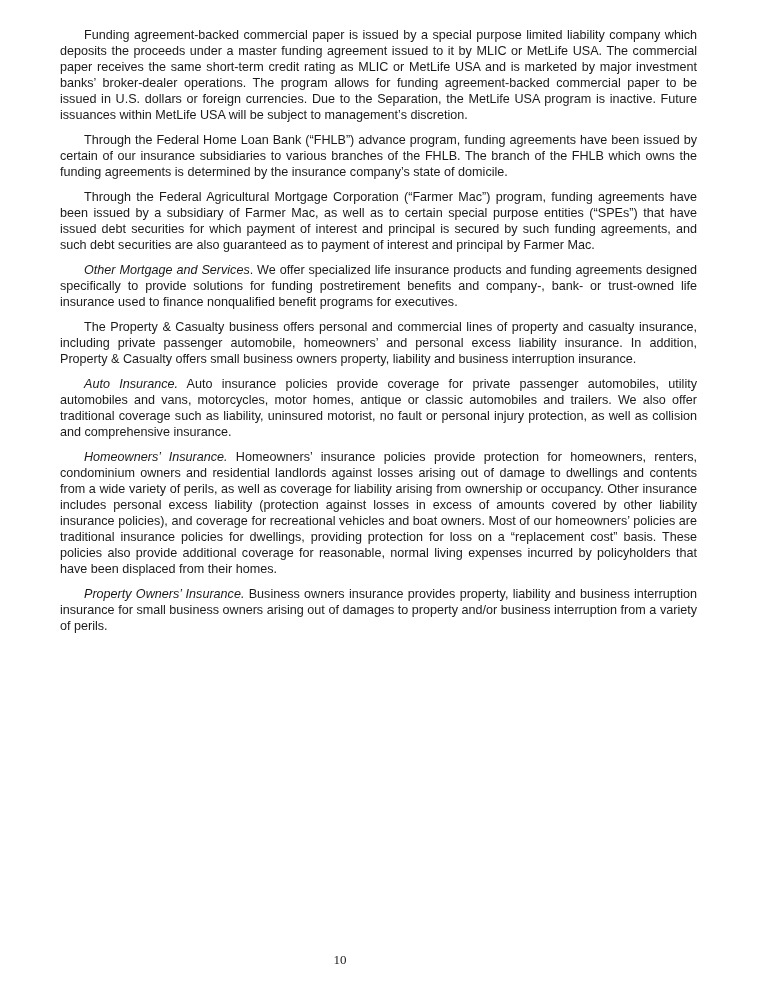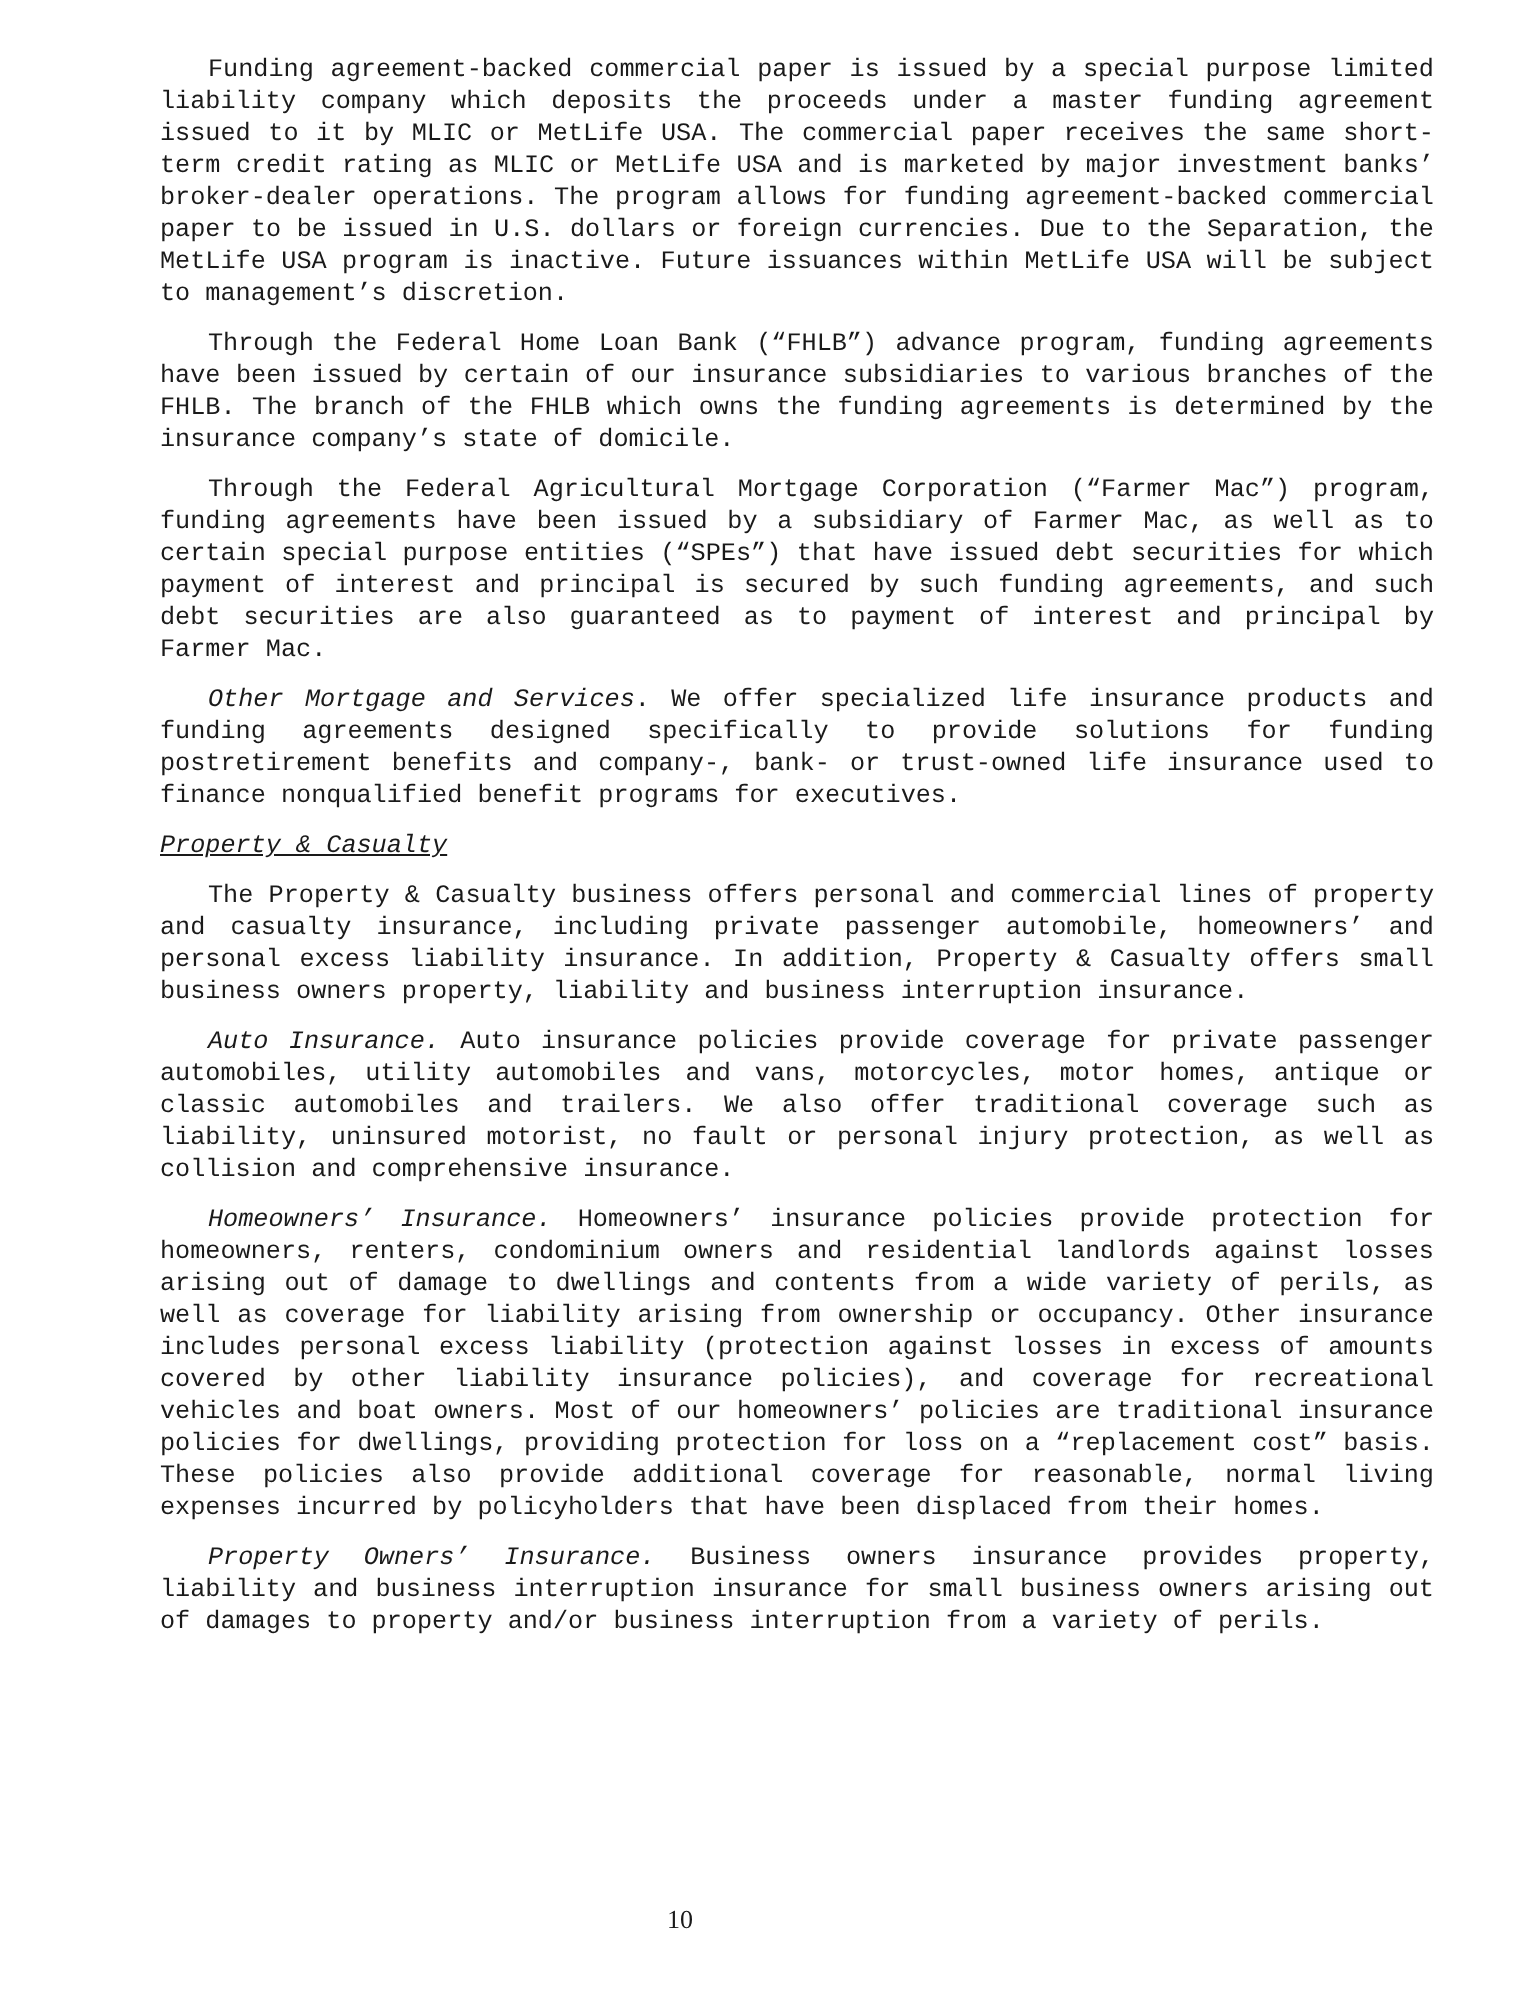--- a/index.html
+++ b/index.html
@@ -1,39 +1,38 @@
 <!DOCTYPE html>
 <html><head>
 <meta charset="utf-8">
 <style>
   html, body { margin: 0; padding: 0; background: #ffffff; }
   body { width: 768px; height: 1004px; position: relative; overflow: hidden; }
   .page {
-    position: absolute; left: 80px; top: 27px; width: 637px;
-    font-family: Liberation Mono, monospace;
+    position: absolute; left: 60px; top: 27px; width: 637px;
+    font-family: Liberation Sans, sans-serif;
     font-size: 12.6px; line-height: 16px; color: #1a1a1a;
   }
   .para { margin: 0 0 9px 0; text-indent: 24px; text-align: justify; }
   .para .lead { font-style: italic; }
   .heading { margin: 0 0 9px 0; font-style: italic; text-decoration: underline; }
   .pagenum {
     position: absolute; left: 0; width: 680px; top: 952px; text-align: center;
     font-family: "Liberation Serif", "DejaVu Serif", serif; font-size: 13px; color: #1a1a1a;
   }
 </style>
 </head>
 <body>
 
 <div class="page">
   <p class="para">Funding agreement-backed commercial paper is issued by a special purpose limited liability company which deposits the proceeds under a master funding agreement issued to it by MLIC or MetLife USA. The commercial paper receives the same short-term credit rating as MLIC or MetLife USA and is marketed by major investment banks’ broker-dealer operations. The program allows for funding agreement-backed commercial paper to be issued in U.S. dollars or foreign currencies. Due to the Separation, the MetLife USA program is inactive. Future issuances within MetLife USA will be subject to management’s discretion.</p>
   <p class="para">Through the Federal Home Loan Bank (“FHLB”) advance program, funding agreements have been issued by certain of our insurance subsidiaries to various branches of the FHLB. The branch of the FHLB which owns the funding agreements is determined by the insurance company’s state of domicile.</p>
   <p class="para">Through the Federal Agricultural Mortgage Corporation (“Farmer Mac”) program, funding agreements have been issued by a subsidiary of Farmer Mac, as well as to certain special purpose entities (“SPEs”) that have issued debt securities for which payment of interest and principal is secured by such funding agreements, and such debt securities are also guaranteed as to payment of interest and principal by Farmer Mac.</p>
   <p class="para"><span class="lead">Other Mortgage and Services</span><span>. We offer specialized life insurance products and funding agreements designed specifically to provide solutions for funding postretirement benefits and company-, bank- or trust-owned life insurance used to finance nonqualified benefit programs for executives.</span></p>
 
-  <p class="heading">Property &amp; Casualty</p>
 
   <p class="para">The Property &amp; Casualty business offers personal and commercial lines of property and casualty insurance, including private passenger automobile, homeowners’ and personal excess liability insurance. In addition, Property &amp; Casualty offers small business owners property, liability and business interruption insurance.</p>
   <p class="para"><span class="lead">Auto Insurance.</span><span> Auto insurance policies provide coverage for private passenger automobiles, utility automobiles and vans, motorcycles, motor homes, antique or classic automobiles and trailers. We also offer traditional coverage such as liability, uninsured motorist, no fault or personal injury protection, as well as collision and comprehensive insurance.</span></p>
   <p class="para"><span class="lead">Homeowners’ Insurance.</span><span> Homeowners’ insurance policies provide protection for homeowners, renters, condominium owners and residential landlords against losses arising out of damage to dwellings and contents from a wide variety of perils, as well as coverage for liability arising from ownership or occupancy. Other insurance includes personal excess liability (protection against losses in excess of amounts covered by other liability insurance policies), and coverage for recreational vehicles and boat owners. Most of our homeowners’ policies are traditional insurance policies for dwellings, providing protection for loss on a “replacement cost” basis. These policies also provide additional coverage for reasonable, normal living expenses incurred by policyholders that have been displaced from their homes.</span></p>
   <p class="para"><span class="lead">Property Owners’ Insurance.</span><span> Business owners insurance provides property, liability and business interruption insurance for small business owners arising out of damages to property and/or business interruption from a variety of perils.</span></p>
 </div>
 
 <div class="pagenum">10</div>
 
 </body></html>

